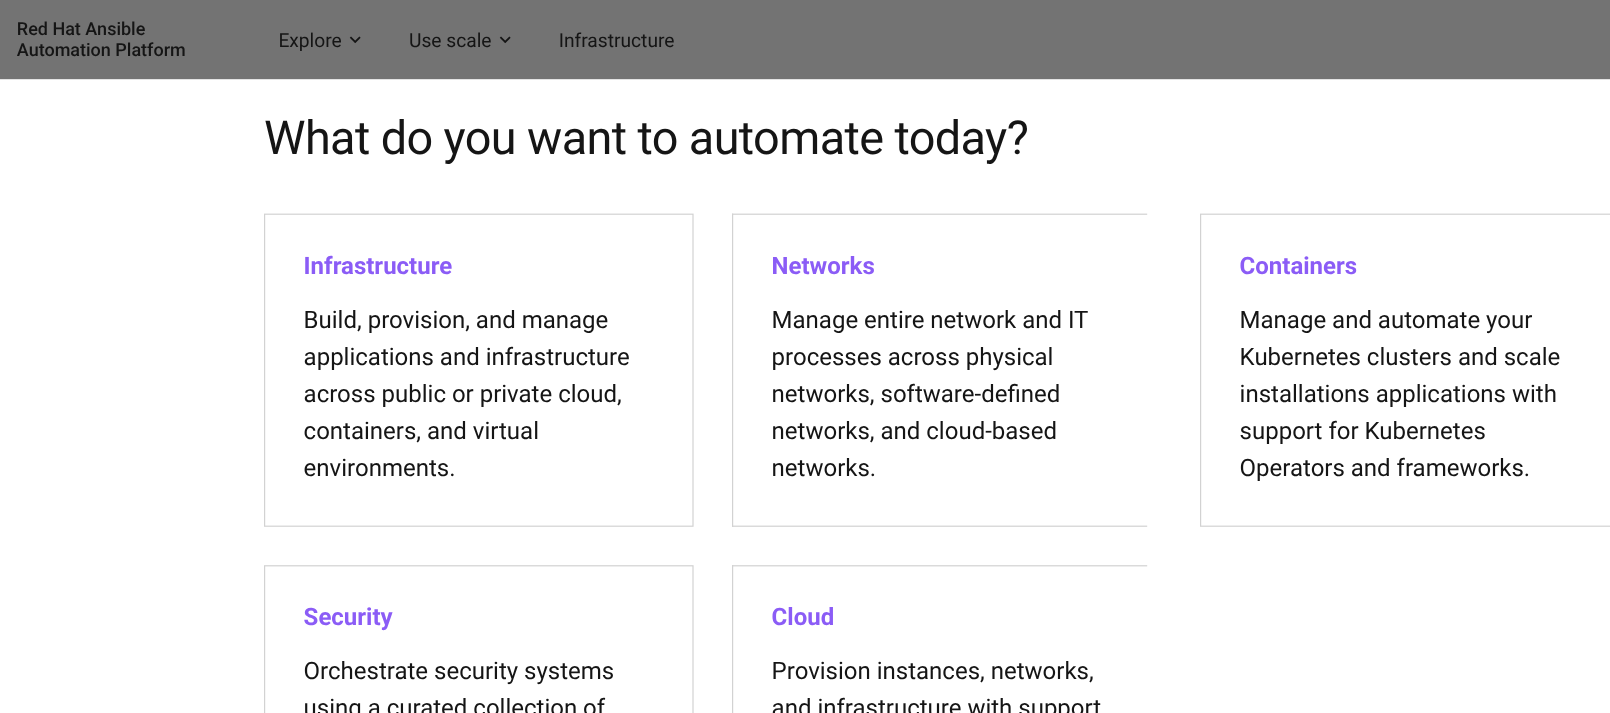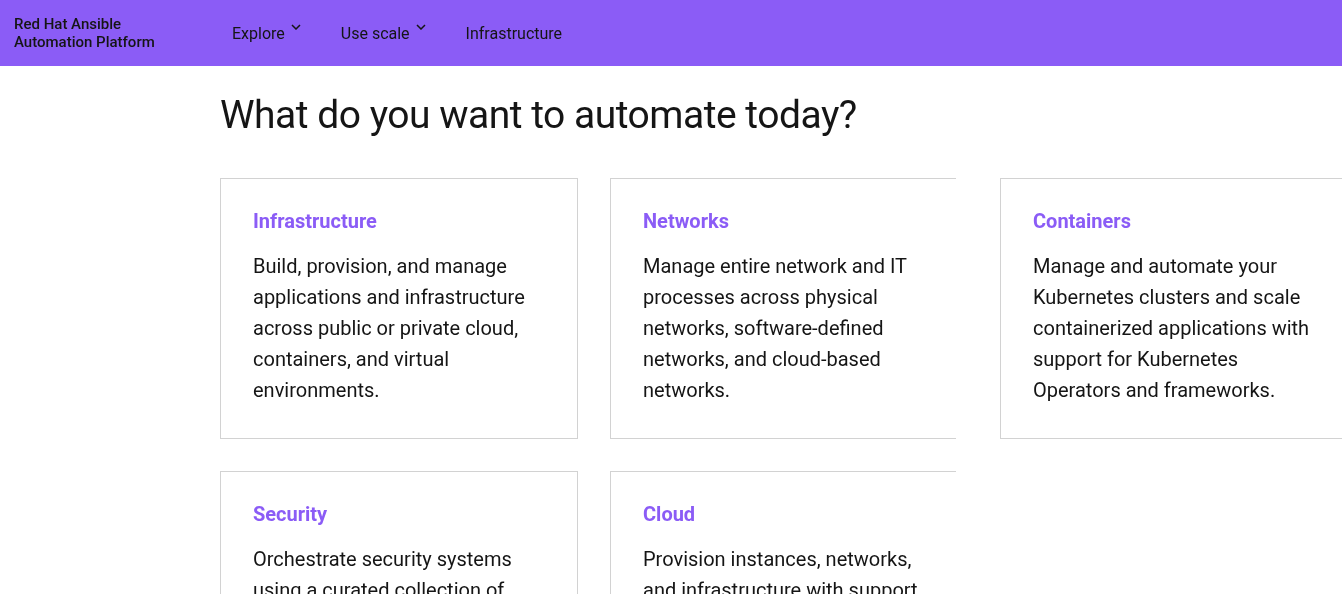--- a/index.html
+++ b/index.html
@@ -8,21 +8,21 @@
       box-sizing: border-box;
     }
     body {
       font-family: -apple-system, BlinkMacSystemFont, "Segoe UI", Roboto, Helvetica, Arial, sans-serif;
       color: #151515;
       background: #ffffff;
       width: 1342px;
       overflow-x: hidden;
     }
     .top-nav {
-      background: #8b5cf6;
+      background: #737373;
       height: 66px;
       display: flex;
       align-items: center;
       padding: 0 14px;
     }
     .brand {
       font-size: 15px;
       font-weight: 500;
       line-height: 1.2;
       color: #151515;
@@ -31,21 +31,21 @@
     .nav-items {
       display: flex;
       gap: 40px;
       margin-left: 18px;
     }
     .nav-item {
       font-size: 16px;
       color: #151515;
       cursor: pointer;
       display: flex;
-      align-items: flex-start;
+      align-items: center;
       gap: 6px;
     }
     .nav-item svg {
       width: 10px;
       height: 6px;
     }
     .main {
       padding: 26px 0 0 220px;
       width: 1342px;
     }
@@ -124,21 +124,21 @@
     </div>
 
 
     <div class="card cutoff-right">
       <h2 class="card-title">Networks</h2>
       <p class="card-desc">Manage entire network and IT processes across physical networks, software-defined networks, and cloud-based networks.</p>
     </div>
 
     <div class="card">
       <h2 class="card-title">Containers</h2>
-      <p class="card-desc">Manage and automate your Kubernetes clusters and scale containerized applications with support for Kubernetes Operators and frameworks.</p>
+      <p class="card-desc">Manage and automate your Kubernetes clusters and scale installations applications with support for Kubernetes Operators and frameworks.</p>
     </div>
 
     <div class="card">
       <h2 class="card-title">Security</h2>
       <p class="card-desc">Orchestrate security systems using a curated collection of modules, roles, and playbooks to investigate and respond to threats.</p>
     </div>
 
     <div class="card cutoff-right">
       <h2 class="card-title">Cloud</h2>
       <p class="card-desc">Provision instances, networks, and infrastructure with support modules that ensure deployments work across public and private clouds.</p>

